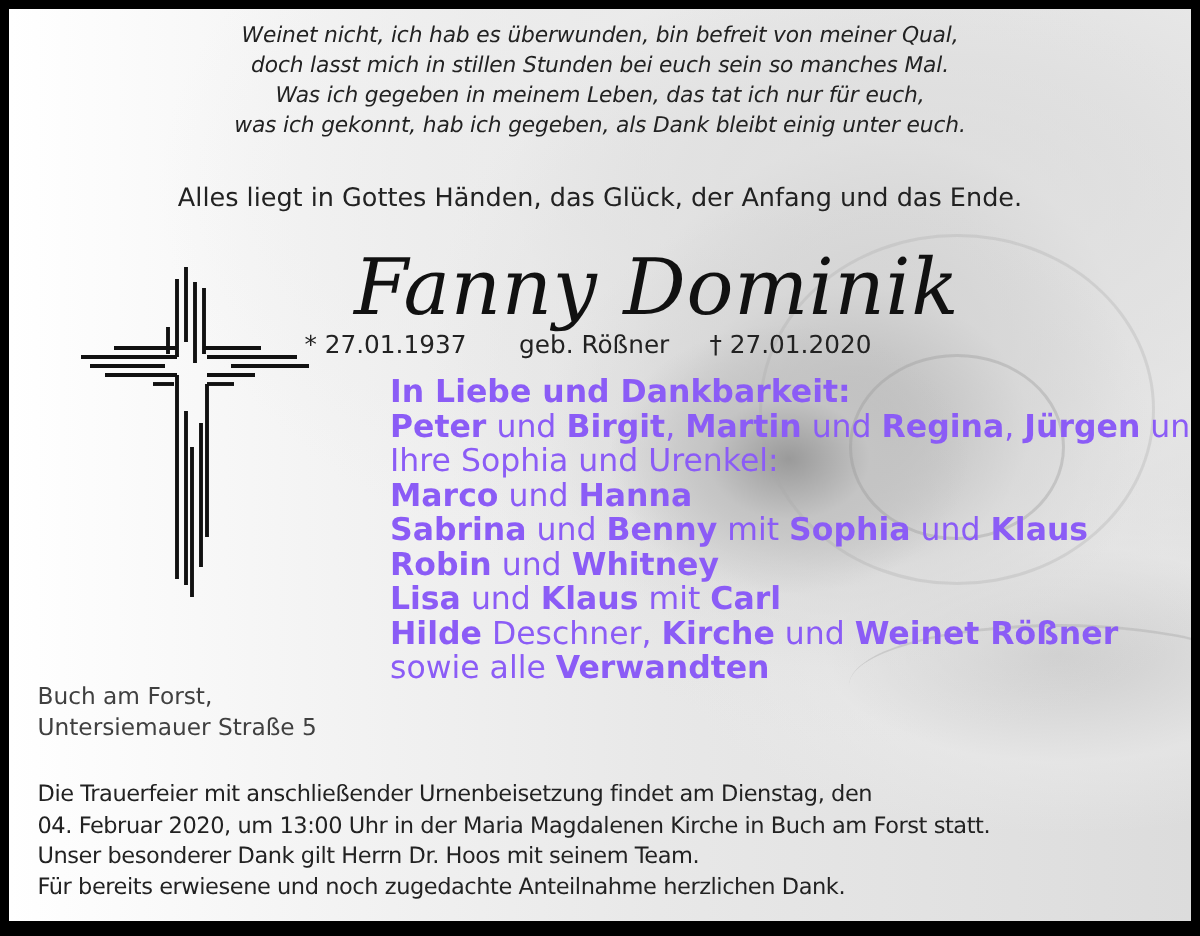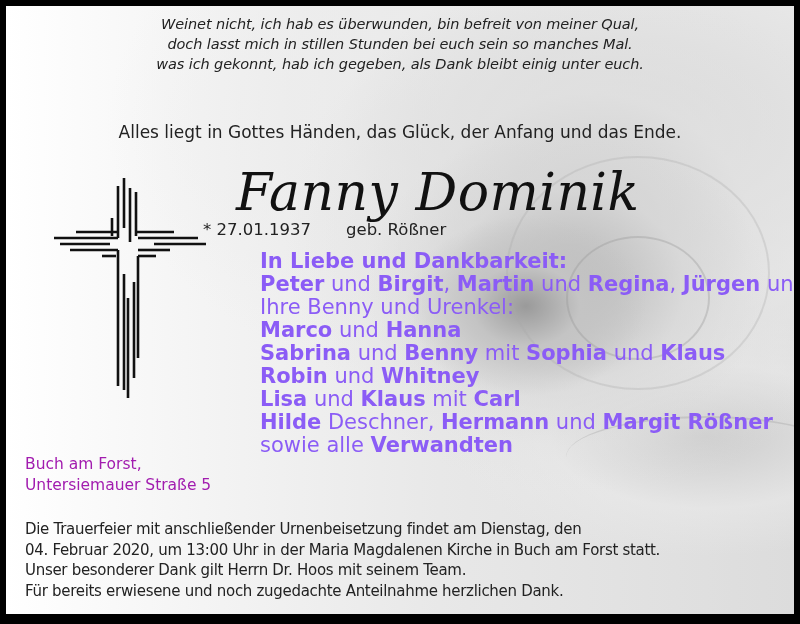--- a/index.html
+++ b/index.html
@@ -18,46 +18,48 @@
   }
   .petal { position:absolute; border-radius:50%; pointer-events:none; }
   .t { position:absolute; white-space:nowrap; }
   .poem { left:0; width:788px; text-align:center; font-style:italic; font-size:14.5px; line-height:20px; color:#222; top:8px; }
   .poem div { letter-spacing:-0.1px; }
   .motto { left:0; width:788px; text-align:center; top:116px; font-size:17px; color:#222; }
   .name { left:230px; top:156px; font-family:"DejaVu Serif","Liberation Serif",serif; font-style:italic; font-size:52px; color:#111; letter-spacing:0.5px; }
   .dates { top:214px; font-size:16.5px; color:#222; }
   .family { left:254px; top:244px; font-size:21px; line-height:23px; color:#8b5cf6; }
   .family b { font-weight:bold; }
-  .addr { left:19px; top:448px; font-size:15.5px; line-height:21px; color:#a21caf; }
+  .addr { left:19px; top:448px; font-size:15.5px; line-height:21px; color:#404040; }
   .footer { left:19px; top:513px; font-size:15px; line-height:20.5px; color:#222; letter-spacing:-0.3px; }
   .cross { position:absolute; left:40px; top:172px; width:160px; height:220px; }
 </style>
 </head>
 <body>
 
 <div class="card">
   <div class="rose"></div>
 
   <div class="petal" style="left:560px;top:230px;width:140px;height:120px;border:2px solid rgba(150,150,150,0.35);"></div>
   <div class="petal" style="left:500px;top:150px;width:260px;height:230px;border:2px solid rgba(170,170,170,0.3);"></div>
   <div class="petal" style="left:560px;top:410px;width:280px;height:80px;border-top:2px solid rgba(160,160,160,0.35);"></div>
 
   <div class="t poem">
     <div>Weinet nicht, ich hab es überwunden, bin befreit von meiner Qual,</div>
     <div>doch lasst mich in stillen Stunden bei euch sein so manches Mal.</div>
+    <div>Was ich gegeben in meinem Leben, das tat ich nur für euch,</div>
     <div>was ich gekonnt, hab ich gegeben, als Dank bleibt einig unter euch.</div>
   </div>
 
   <div class="t motto">Alles liegt in Gottes Händen, das Glück, der Anfang und das Ende.</div>
 
   <div class="t name">Fanny Dominik</div>
 
   <div class="t dates" style="left:197px;">* 27.01.1937</div>
   <div class="t dates" style="left:340px;">geb. Rößner</div>
+  <div class="t dates" style="left:467px;">† 27.01.2020</div>
 
   <svg class="cross" viewBox="0 0 160 220">
     <g stroke="#111" stroke-width="2.6" fill="none" stroke-linecap="butt">
 
       <line x1="72" y1="8" x2="72" y2="60"></line>
       <line x1="78" y1="0" x2="78" y2="50"></line>
       <line x1="84" y1="10" x2="84" y2="64"></line>
       <line x1="90" y1="14" x2="90" y2="58"></line>
       <line x1="66" y1="40" x2="66" y2="58"></line>
 
@@ -78,26 +80,26 @@
       <line x1="82" y1="120" x2="82" y2="220"></line>
       <line x1="88" y1="104" x2="88" y2="200"></line>
       <line x1="92" y1="78" x2="92" y2="180"></line>
     </g>
   </svg>
 
   <div class="t family">
     <div><b>In Liebe und Dankbarkeit:</b></div>
     <div id="mourner-lines">
         <div><b>Peter</b><span> und </span><b>Birgit</b><span>, </span><b>Martin</b><span> und </span><b>Regina</b><span>, </span><b>Jürgen</b><span> und </span><b>Iris</b></div>
-        <div><span>Ihre Benny und Urenkel:</span></div>
+        <div><span>Ihre Sophia und Urenkel:</span></div>
         <div><b>Marco</b><span> und </span><b>Hanna</b></div>
         <div><b>Sabrina</b><span> und </span><b>Benny</b><span> mit </span><b>Sophia</b><span> und </span><b>Klaus</b></div>
         <div><b>Robin</b><span> und </span><b>Whitney</b></div>
         <div><b>Lisa</b><span> und </span><b>Klaus</b><span> mit </span><b>Carl</b></div>
-        <div><b>Hilde</b><span> Deschner, </span><b>Hermann</b><span> und </span><b>Margit Rößner</b></div>
+        <div><b>Hilde</b><span> Deschner, </span><b>Kirche</b><span> und </span><b>Weinet Rößner</b></div>
         <div><span>sowie alle </span><b>Verwandten</b></div>
       </div>
   </div>
 
   <div class="t addr">
     <div>Buch am Forst,</div>
     <div>Untersiemauer Straße 5</div>
   </div>
 
   <div class="t footer">

